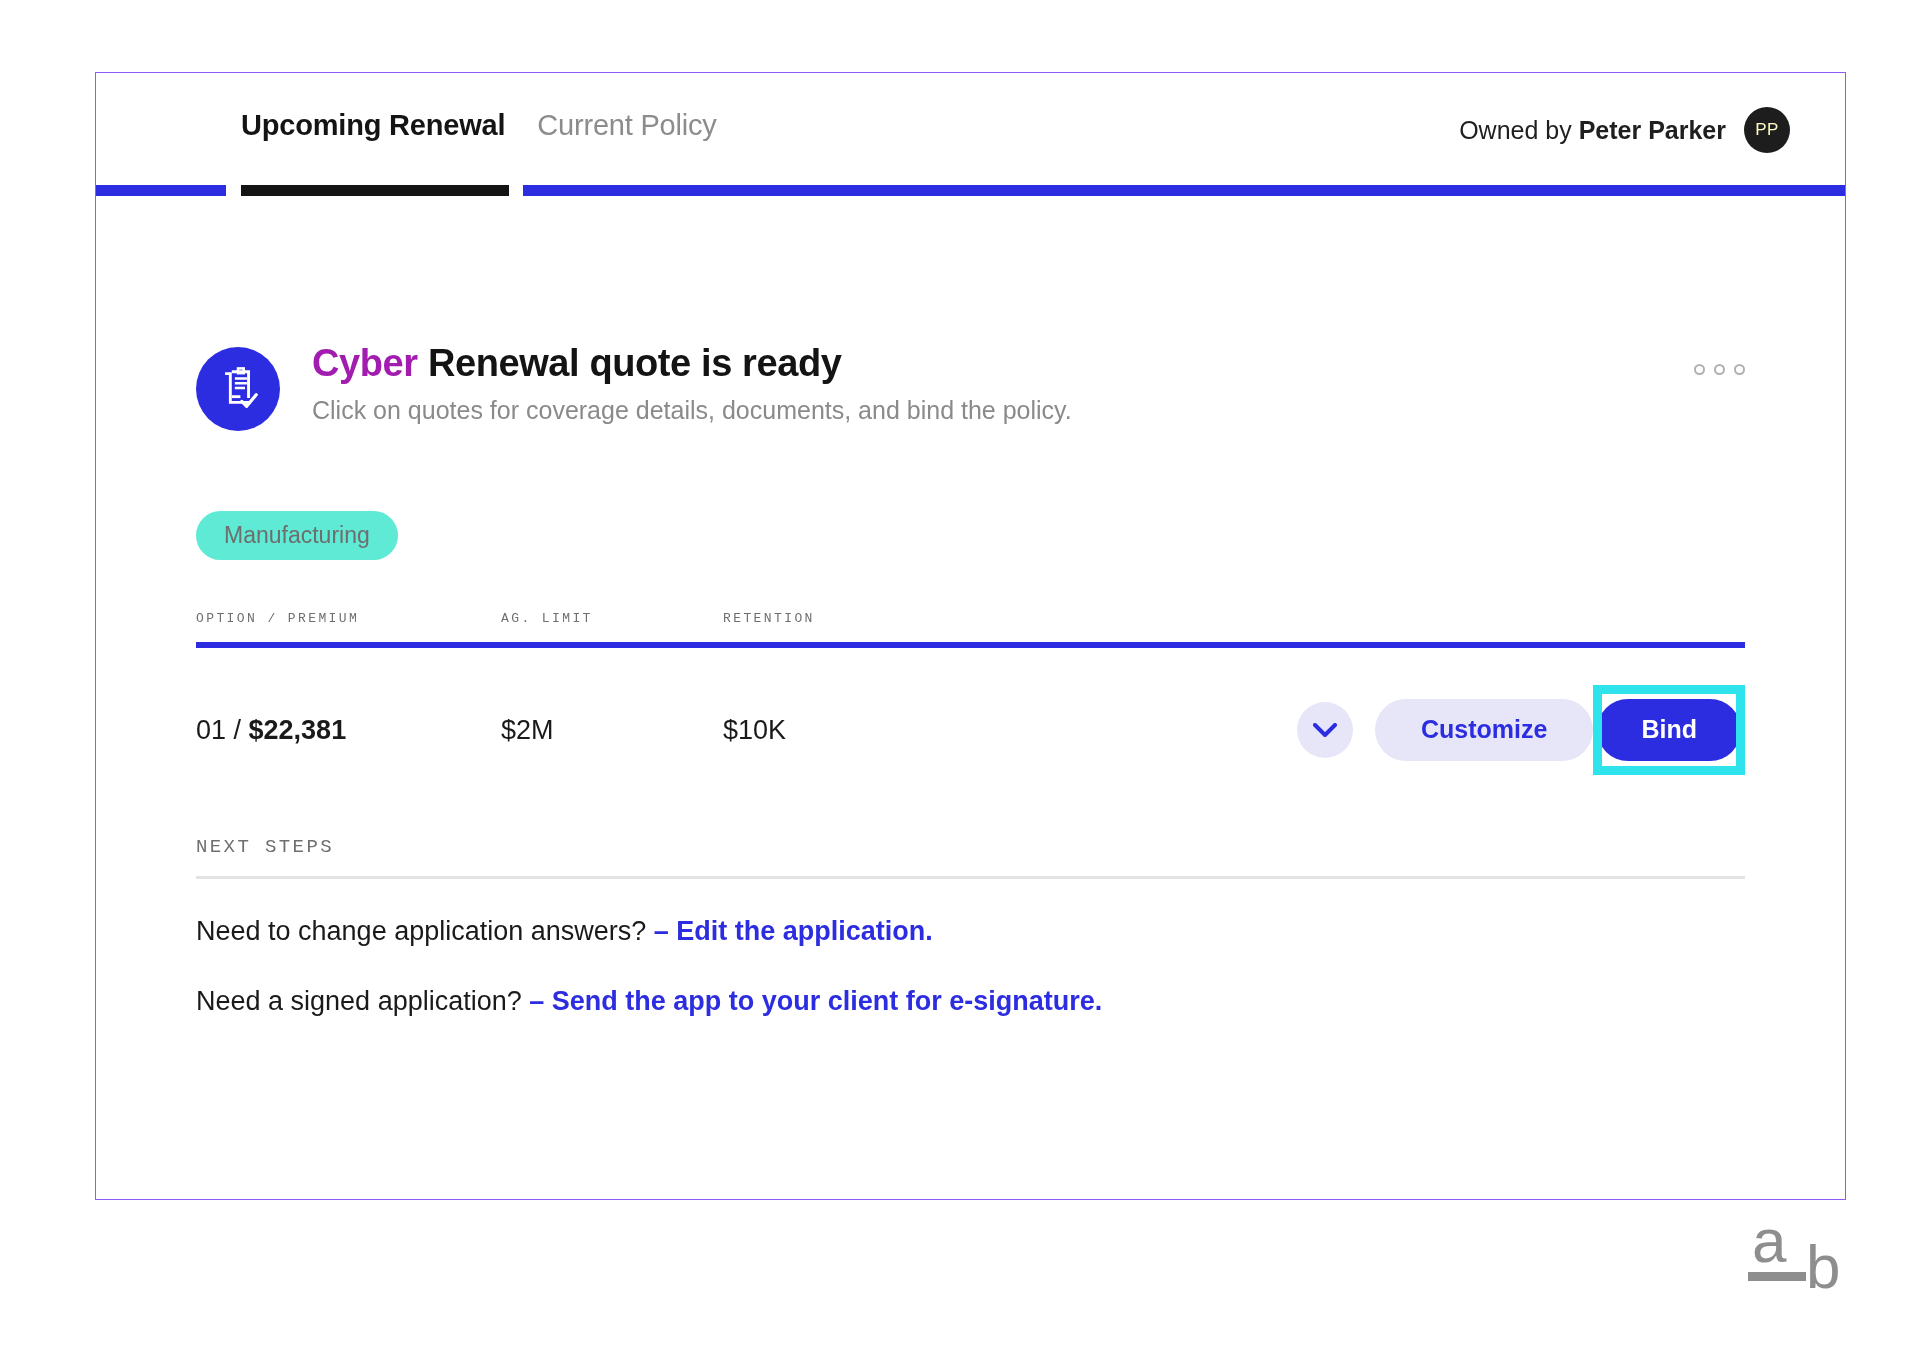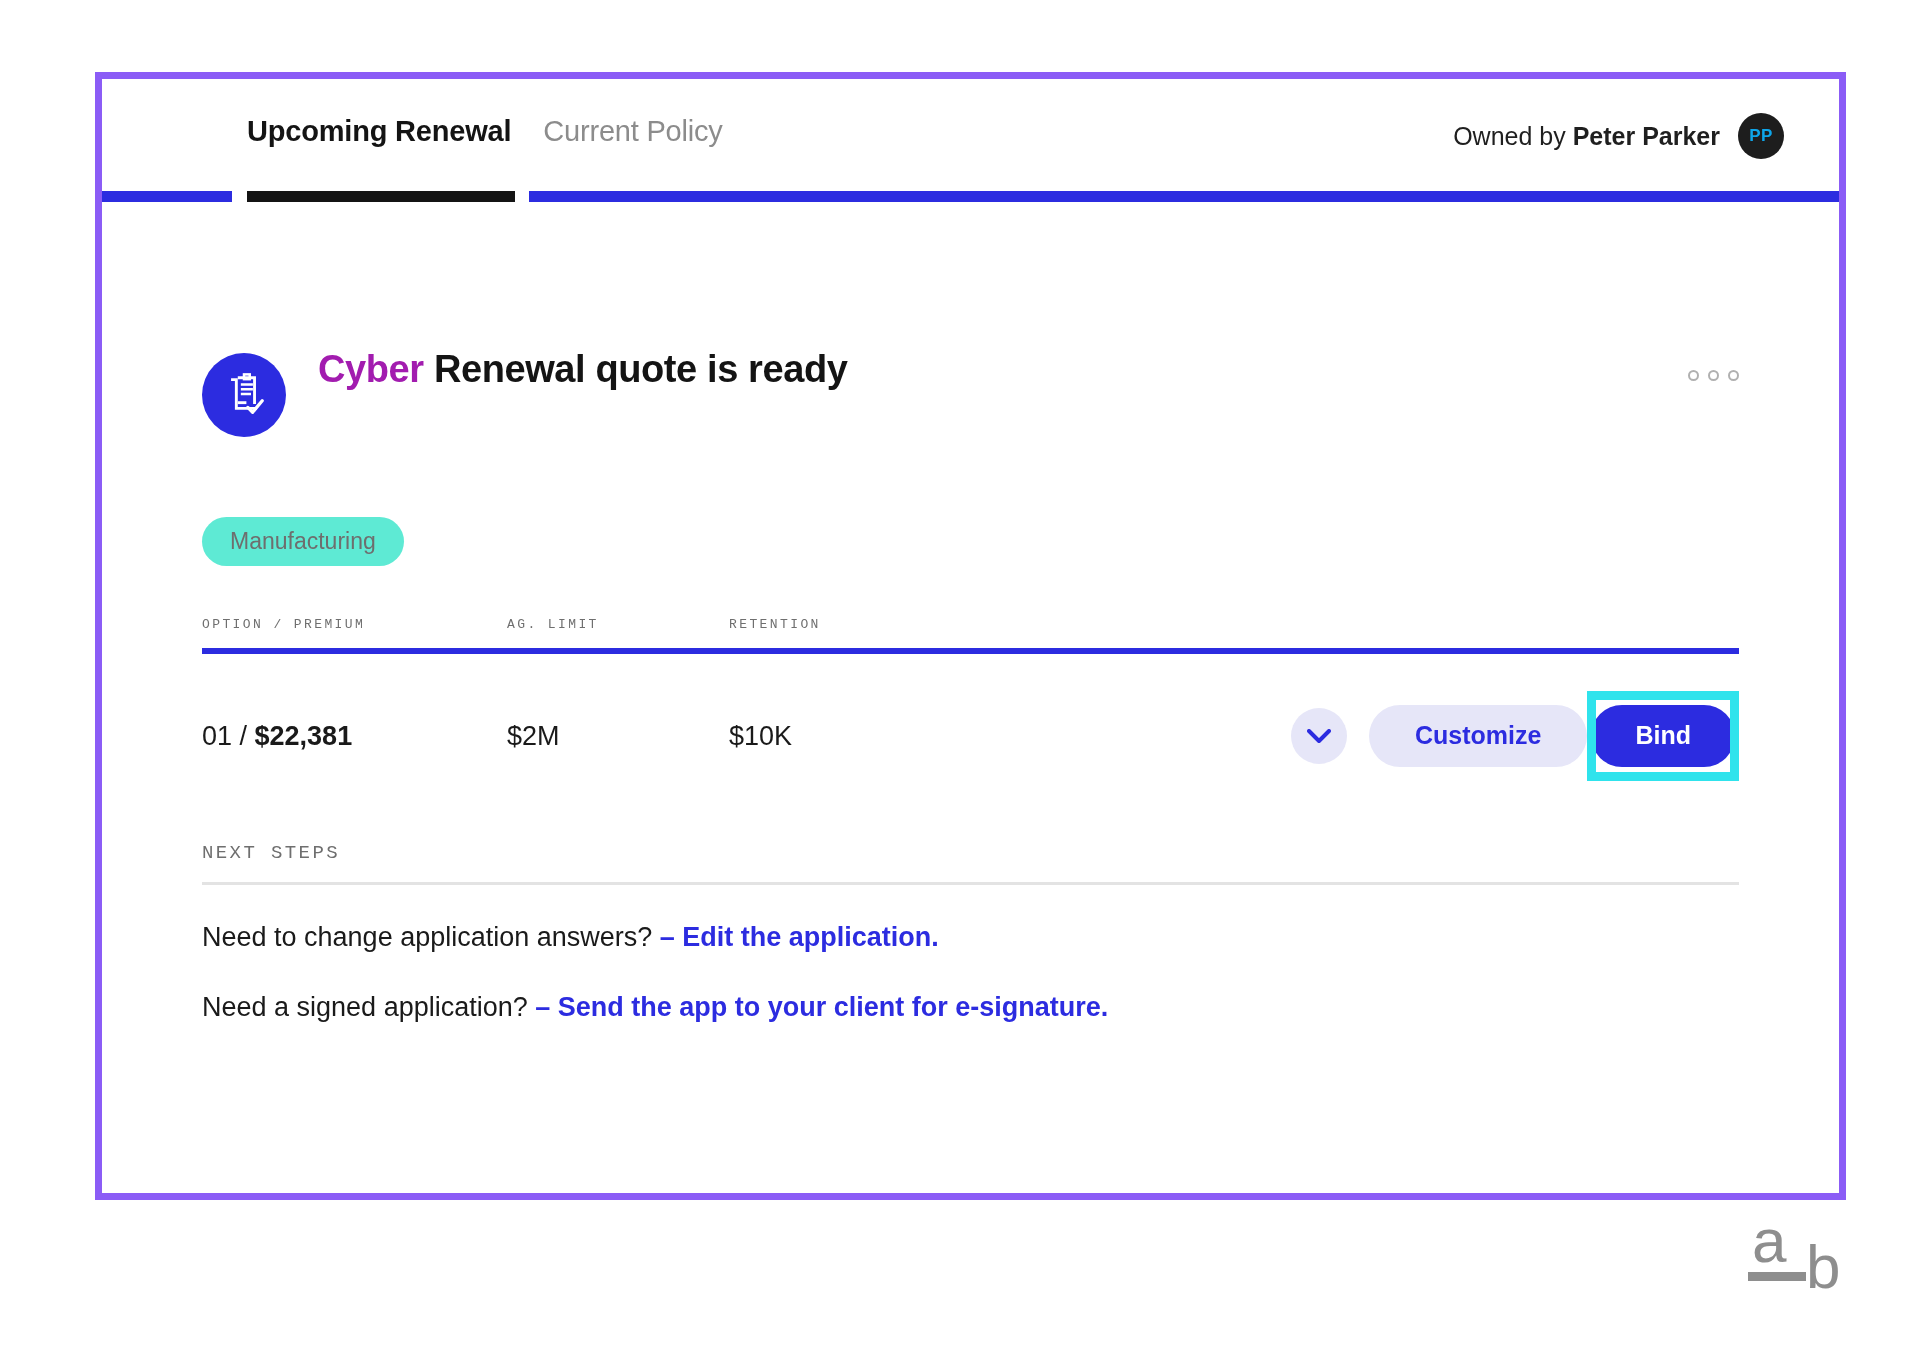--- a/index.html
+++ b/index.html
@@ -16,21 +16,21 @@
     overflow: hidden;
   }
 
   
   .card {
     position: absolute;
     left: 95px;
     top: 72px;
     width: 1751px;
     height: 1128px;
-    border: 7px solid #8b5cf6;
+    border: 1px solid #8b5cf6;
     box-sizing: border-box;
     background: #ffffff;
   }
 
   
   .tabbar {
     position: absolute;
     left: 0;
     top: 0;
     right: 0;
@@ -72,23 +72,23 @@
     font-size: 25px;
     color: #1f1f1f;
     white-space: nowrap;
   }
   .owner-text .name { font-weight: 700; }
   .avatar {
     width: 46px;
     height: 46px;
     border-radius: 50%;
     background: #1d1d1d;
-    color: #0ea5e9;
+    color: #fef9c3;
     font-size: 17px;
-    font-weight: 700;
+    font-weight: 400;
     letter-spacing: 0.3px;
     display: flex;
     align-items: center;
     justify-content: center;
   }
 
   
   .underline {
     position: absolute;
     left: 0;
@@ -372,20 +372,21 @@
             <path d="M19 6h16v26" stroke="#ffffff" stroke-width="3" stroke-linecap="square" stroke-linejoin="miter" fill="none"></path>
             <path d="M19 32h6" stroke="#ffffff" stroke-width="3" stroke-linecap="square"></path>
             <rect x="24" y="2.5" width="6" height="5" stroke="#ffffff" stroke-width="2.6" fill="none"></rect>
             <path d="M22 13h10M22 18h10M22 23h8" stroke="#ffffff" stroke-width="2.6" stroke-linecap="square"></path>
             <path d="M28 37l5 5 10-12" stroke="#ffffff" stroke-width="3.4" stroke-linecap="round" stroke-linejoin="round" fill="none"></path>
           </svg>
         </div>
 
         <div class="qh-text">
           <h1 class="qh-title"><span class="prefix">Cyber </span><span>Renewal quote is ready</span></h1>
+          <p class="qh-sub">Click on quotes for coverage details, documents, and bind the policy.</p>
         </div>
       </div>
     </div>
 
     <div class="dots-menu">
       <i></i>
       <i></i>
       <i></i>
     </div>
 

